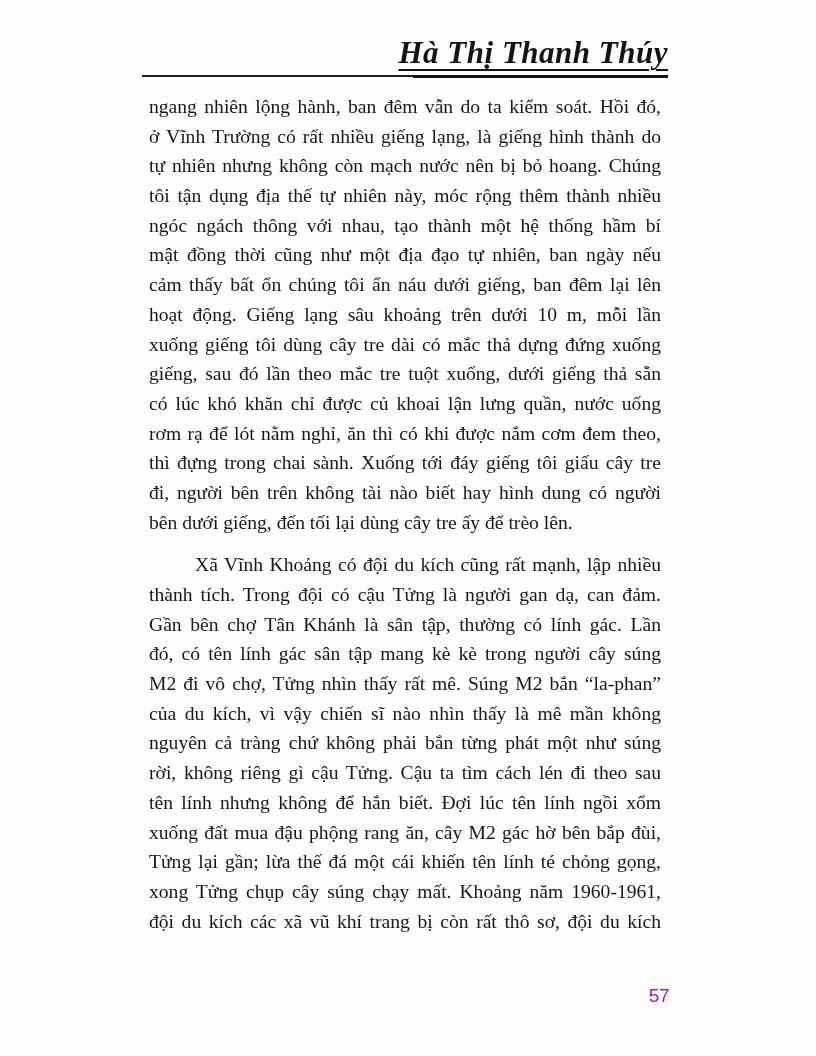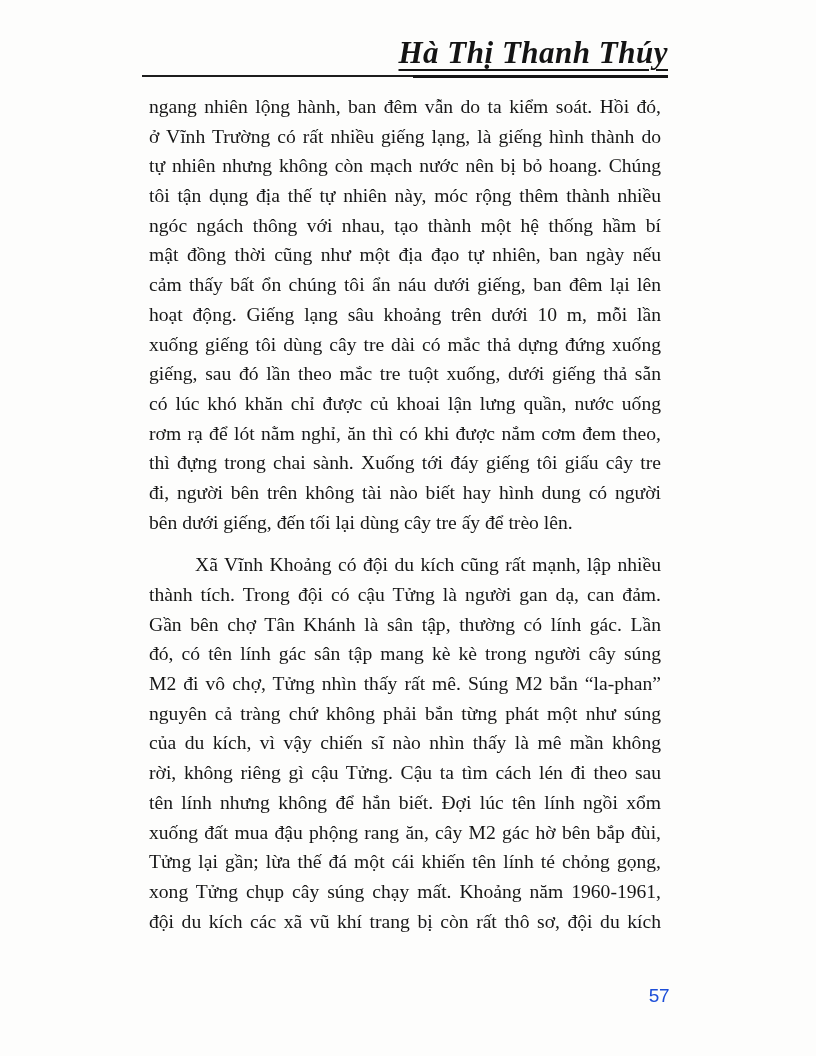--- a/index.html
+++ b/index.html
@@ -79,21 +79,21 @@
     left: 141px;
     top: 985px;
     width: 528px;
     text-align: right;
   }
   .page-number {
     font-family: "Liberation Sans", "DejaVu Sans", sans-serif;
     font-size: 19px;
     font-weight: 500;
     letter-spacing: -0.5px;
-    color: #1d4ed8;
+    color: #a21caf;
   }
 </style>
 </head>
 <body>
 
 <div class="page">
 
   <div class="running-header">
     <span class="author">Hà Thị Thanh Thúy</span>
     <div class="header-rule"></div>
@@ -117,22 +117,22 @@
         <div class="line">thì đựng trong chai sành. Xuống tới đáy giếng tôi giấu cây tre</div>
         <div class="line">đi, người bên trên không tài nào biết hay hình dung có người</div>
         <div class="line no-justify">bên dưới giếng, đến tối lại dùng cây tre ấy để trèo lên.</div>
       </div>
       <div class="paragraph">
         <div class="line indent">Xã Vĩnh Khoảng có đội du kích cũng rất mạnh, lập nhiều</div>
         <div class="line">thành tích. Trong đội có cậu Tửng là người gan dạ, can đảm.</div>
         <div class="line">Gần bên chợ Tân Khánh là sân tập, thường có lính gác. Lần</div>
         <div class="line">đó, có tên lính gác sân tập mang kè kè trong người cây súng</div>
         <div class="line">M2 đi vô chợ, Tửng nhìn thấy rất mê. Súng M2 bắn “la-phan”</div>
+        <div class="line">của du kích, vì vậy chiến sĩ nào nhìn thấy là mê mần không</div>
         <div class="line">nguyên cả tràng chứ không phải bắn từng phát một như súng</div>
-        <div class="line">của du kích, vì vậy chiến sĩ nào nhìn thấy là mê mần không</div>
         <div class="line">rời, không riêng gì cậu Tửng. Cậu ta tìm cách lén đi theo sau</div>
         <div class="line">tên lính nhưng không để hắn biết. Đợi lúc tên lính ngồi xổm</div>
         <div class="line">xuống đất mua đậu phộng rang ăn, cây M2 gác hờ bên bắp đùi,</div>
         <div class="line">Tửng lại gần; lừa thế đá một cái khiến tên lính té chỏng gọng,</div>
         <div class="line">xong Tửng chụp cây súng chạy mất. Khoảng năm 1960-1961,</div>
         <div class="line">đội du kích các xã vũ khí trang bị còn rất thô sơ, đội du kích</div>
       </div>
     </div>
 
   <div class="page-footer">

